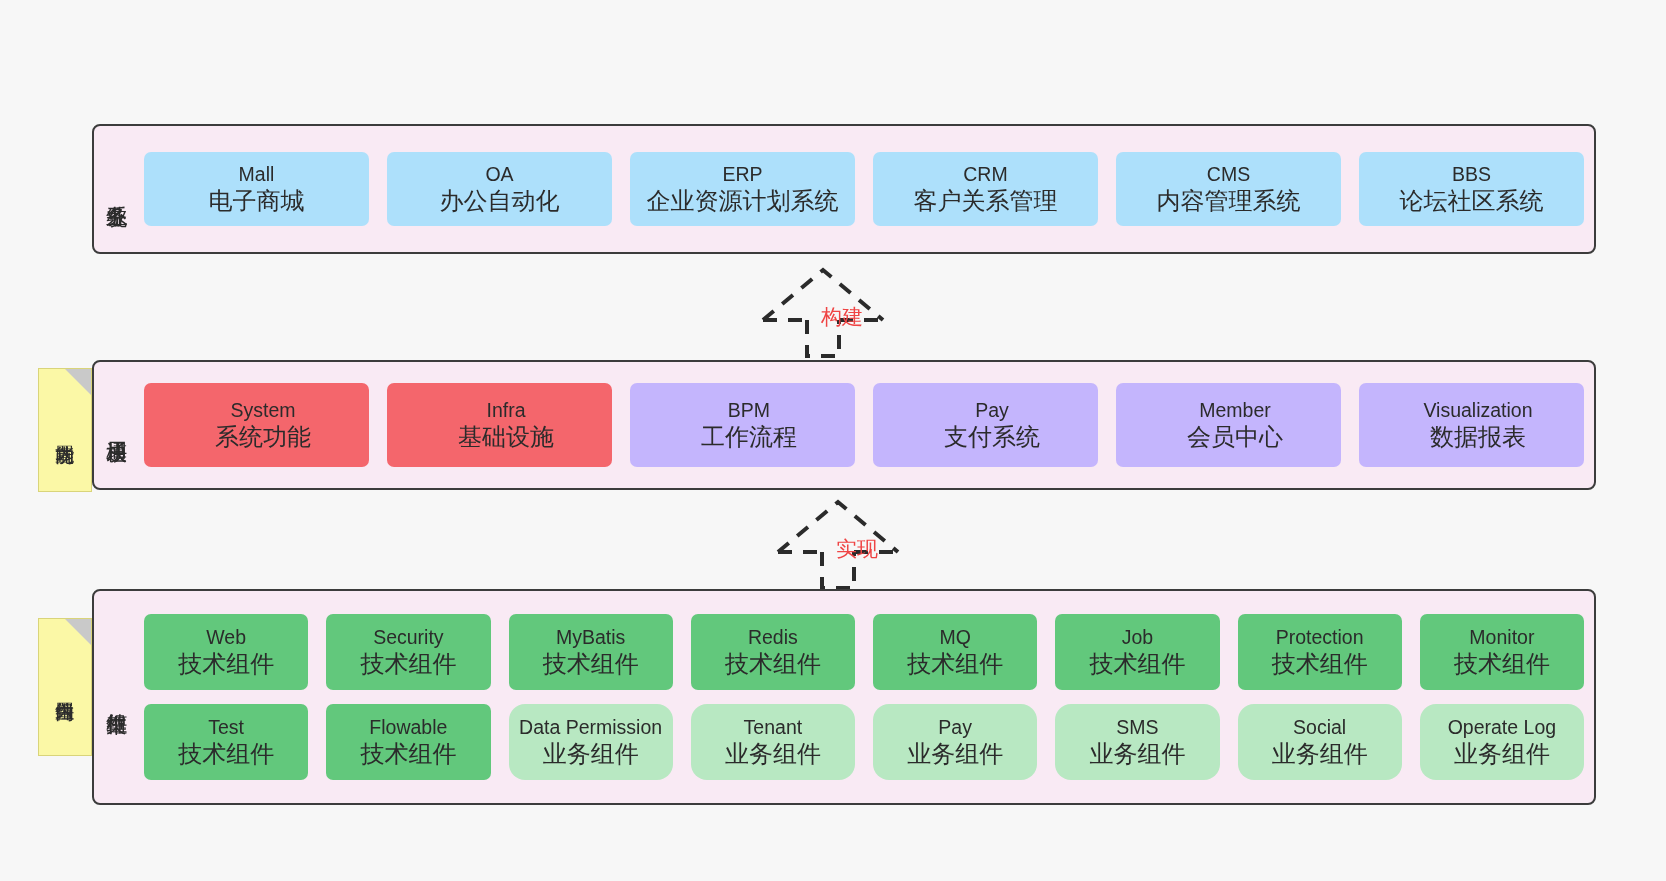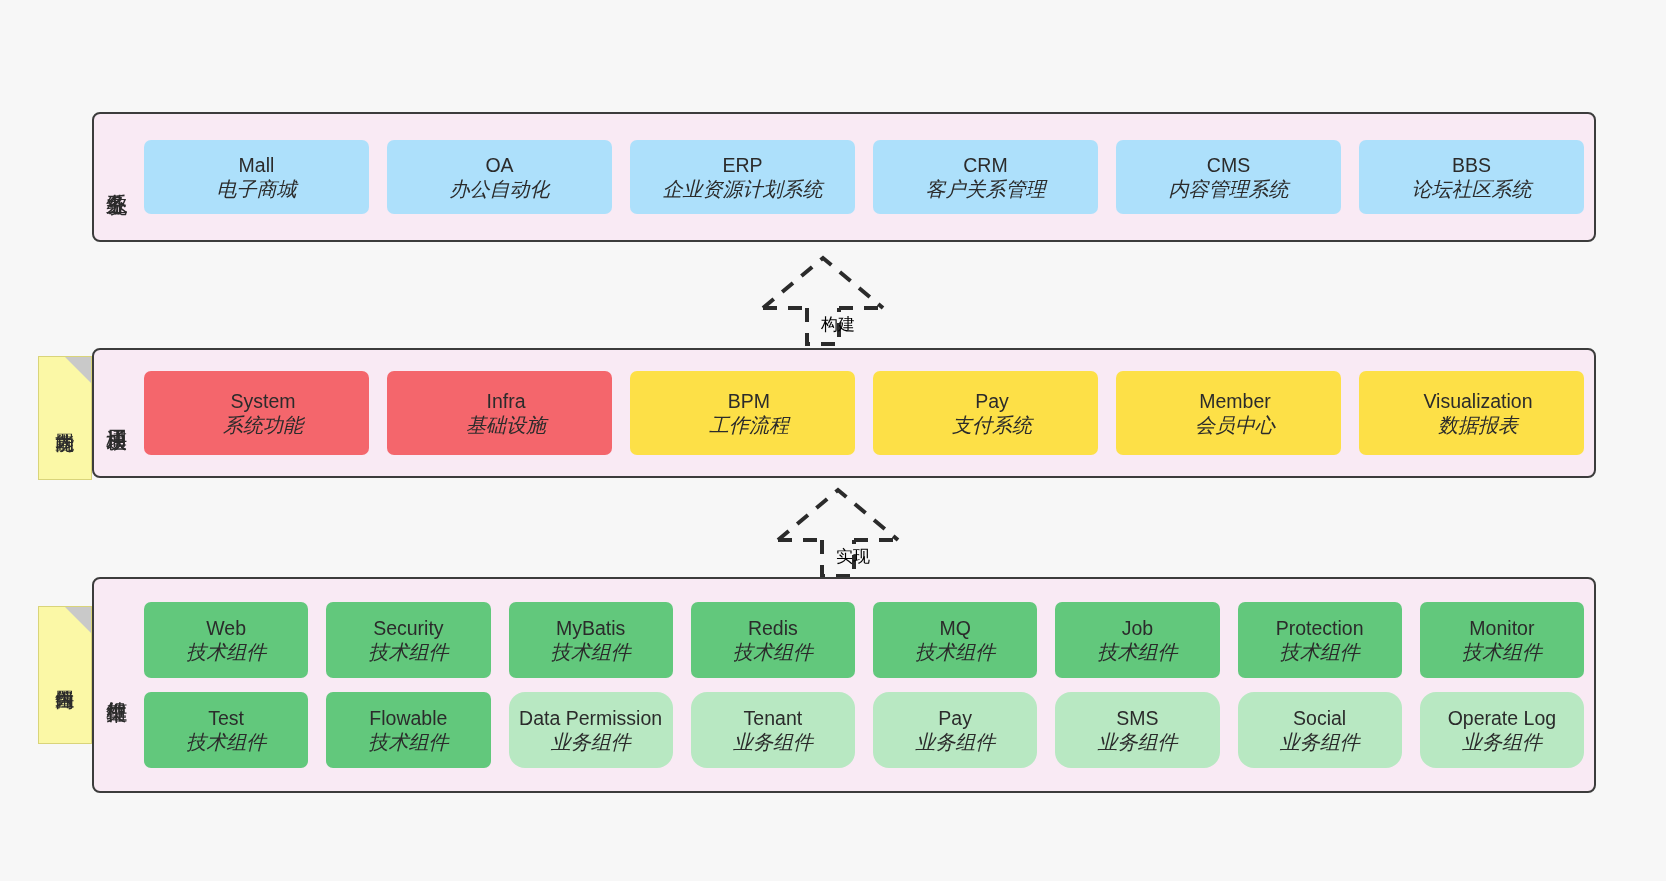--- a/index.html
+++ b/index.html
@@ -11,21 +11,21 @@
     width: 1666px;
     height: 881px;
     font-family: "Liberation Sans", "DejaVu Sans", sans-serif;
     color: #2b2b2b;
     overflow: hidden;
     position: relative;
   }
 
   #canvas {
     position: absolute;
-    left: 0; top: 0;
+    left: 0; top: 12px;
     width: 1666px;
     height: 663px;
   }
 
   
   .layer {
     position: absolute;
     background: #f9eaf4;
     border: 2px solid #3c3c3c;
     border-radius: 8px;
@@ -71,26 +71,26 @@
     flex-direction: column;
     align-items: center;
     justify-content: center;
     text-align: center;
     box-sizing: border-box;
     padding: 4px 6px;
     line-height: 1.24;
     user-select: none;
   }
   .card .t1 { font-size: 19.5px; }
-  .card .t2 { font-size: 20px; font-style: italic; }
+  .card .t2 { font-size: 24px; }
 
   
   .c-blue       { background: #ade0fb; }
   .c-red        { background: #f4666c; }
-  .c-pink       { background: #fde047; }
+  .c-pink       { background: #c4b5fd; }
   .c-green      { background: #62c87c; }
   .c-lightgreen { background: #b8e8c2; border-radius: 16px; }
 
   
   #layer-business {
     left: 92px;  top: 112px;  width: 1504px; height: 130px;
   }
   #layer-business .card { height: 74px; }
 
   #layer-common {
@@ -137,26 +137,25 @@
     width: 200px;
     height: 110px;
   }
   #conn-build   { left: 735px; top: 246px; }
   #conn-impl    { left: 750px; top: 478px; }
 
   .conn svg { display: block; overflow: visible; }
 
   .conn-label {
     position: absolute;
-    font-size: 17px;
-    color: #000000;
+    font-size: 21px;
+    color: #ef4444;
     background: transparent;
     white-space: nowrap;
     user-select: none;
-    margin-top: 22px;
   }
   #conn-build .conn-label  { left: 86px; top: 45px; }
   #conn-impl  .conn-label  { left: 86px; top: 45px; }
 </style>
 </head>
 <body>
 
 <div id="canvas">
 
   <div class="layer" id="layer-business">

